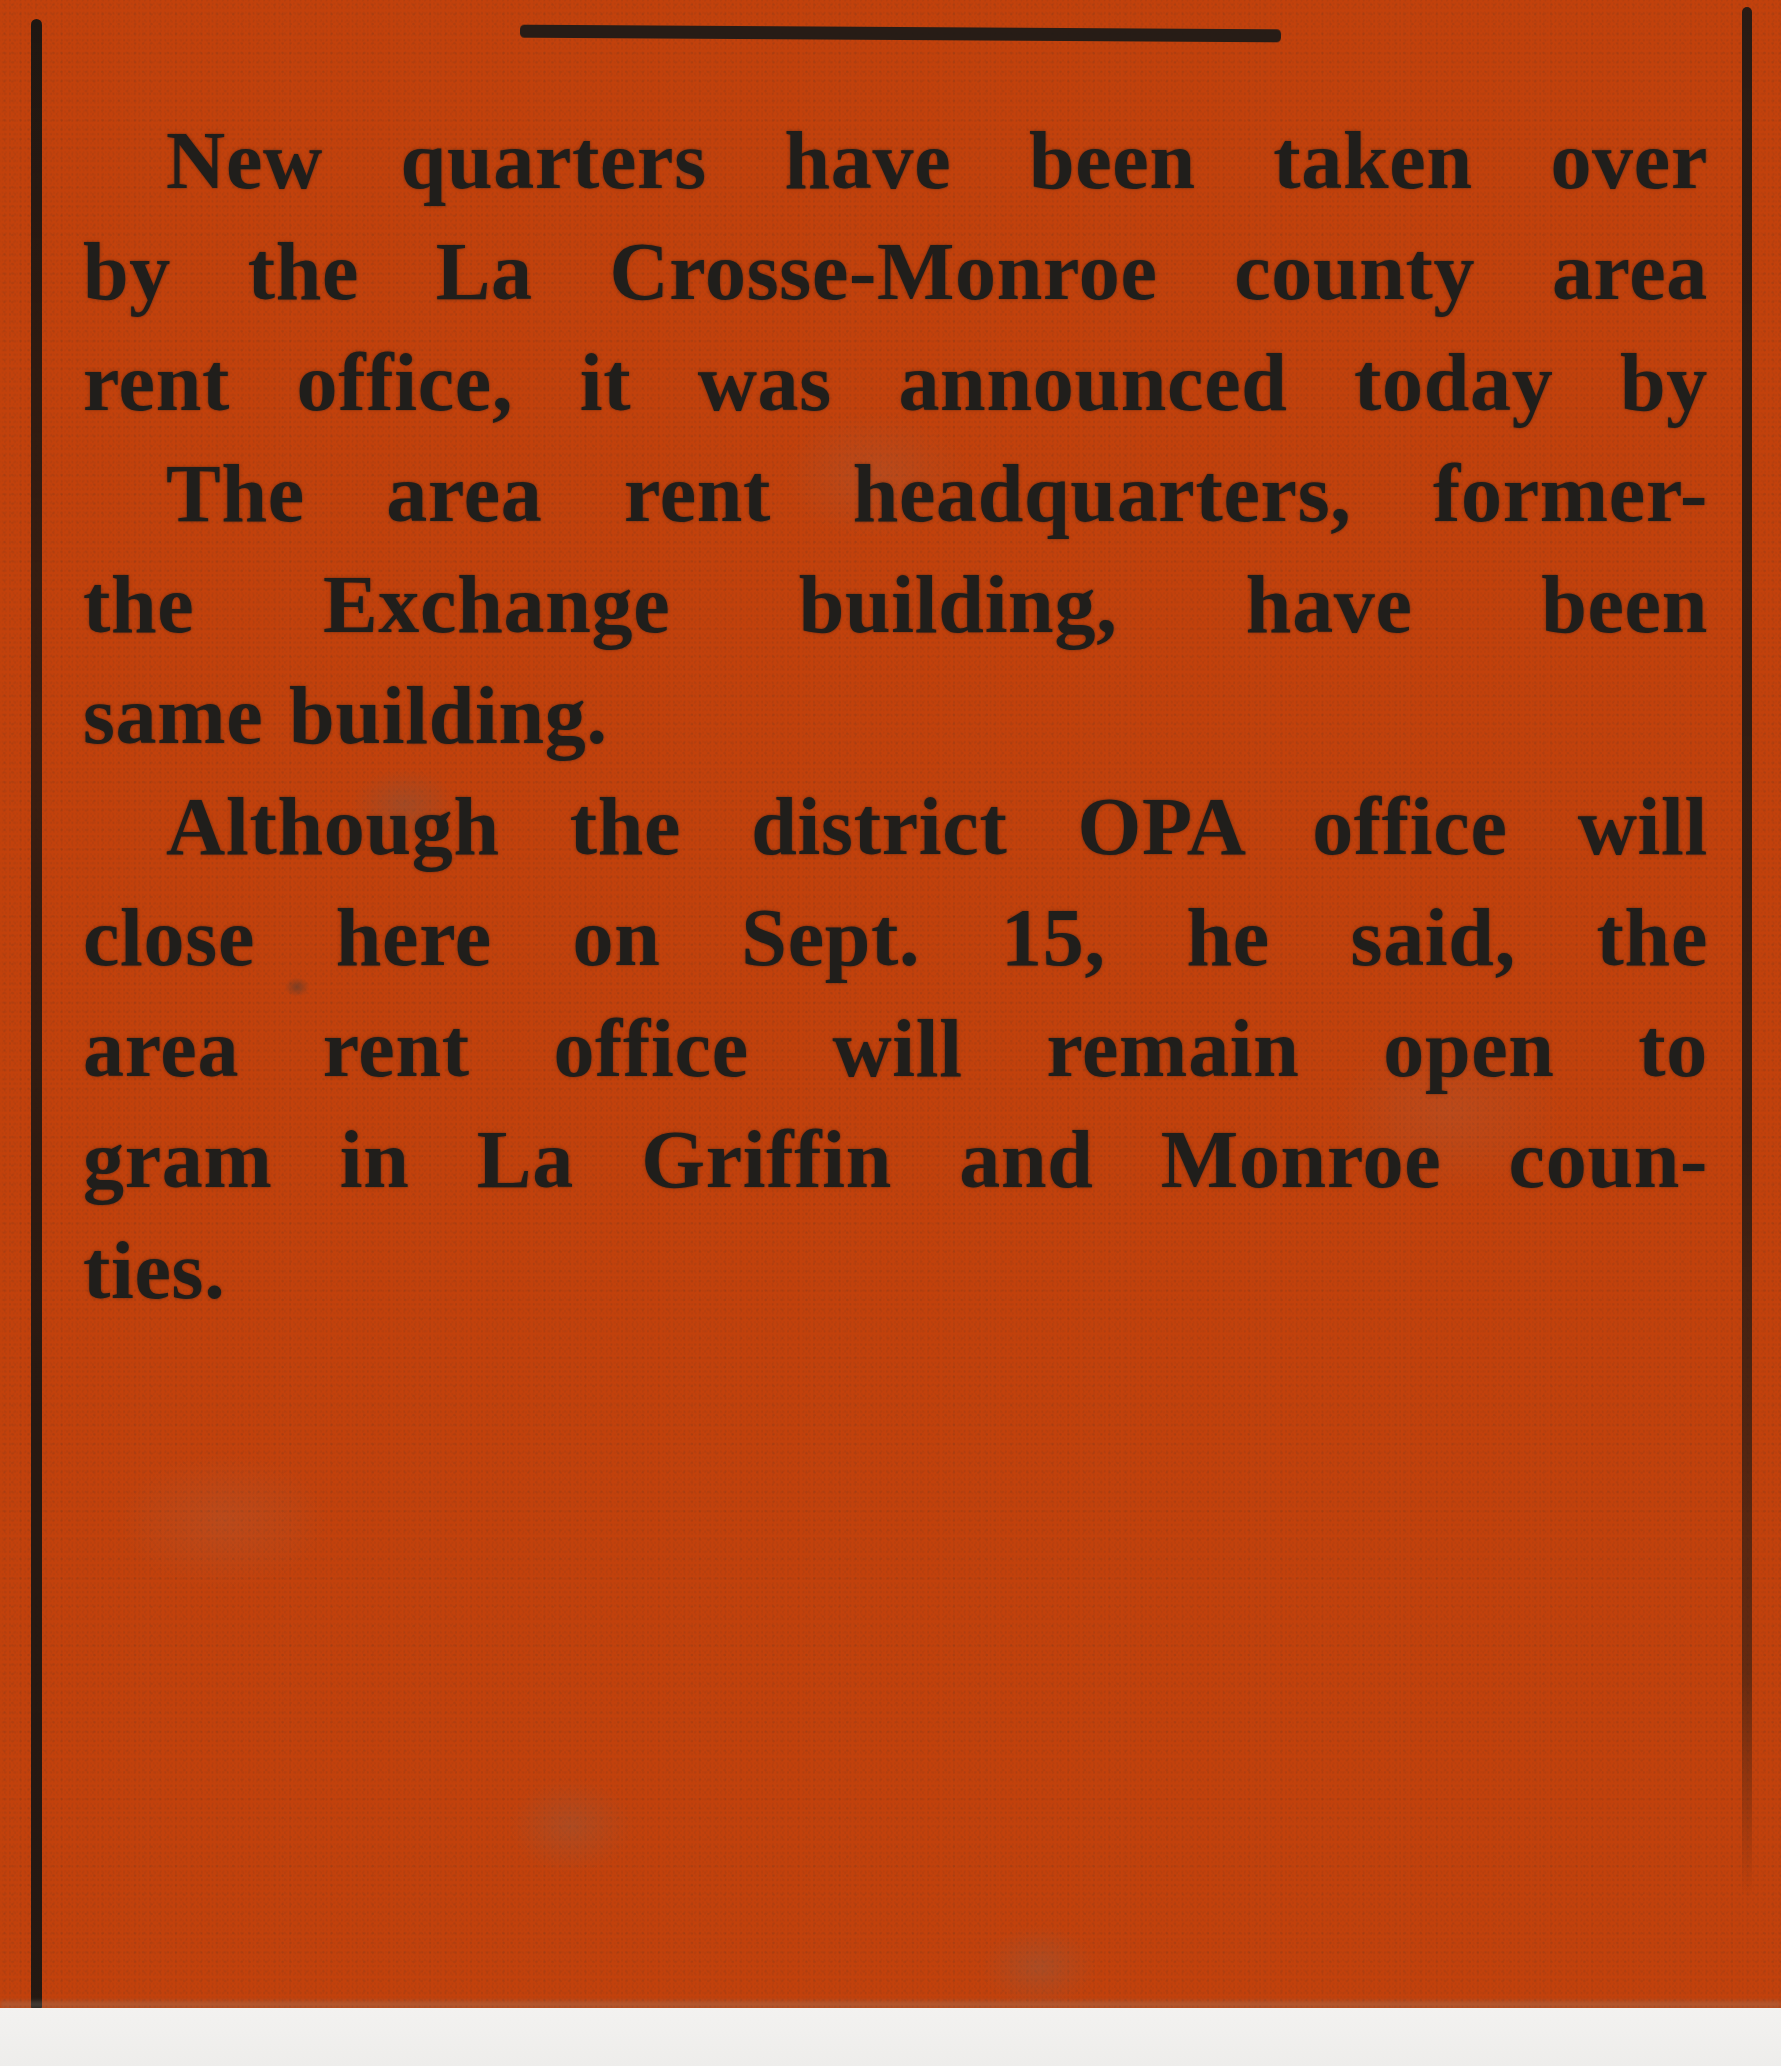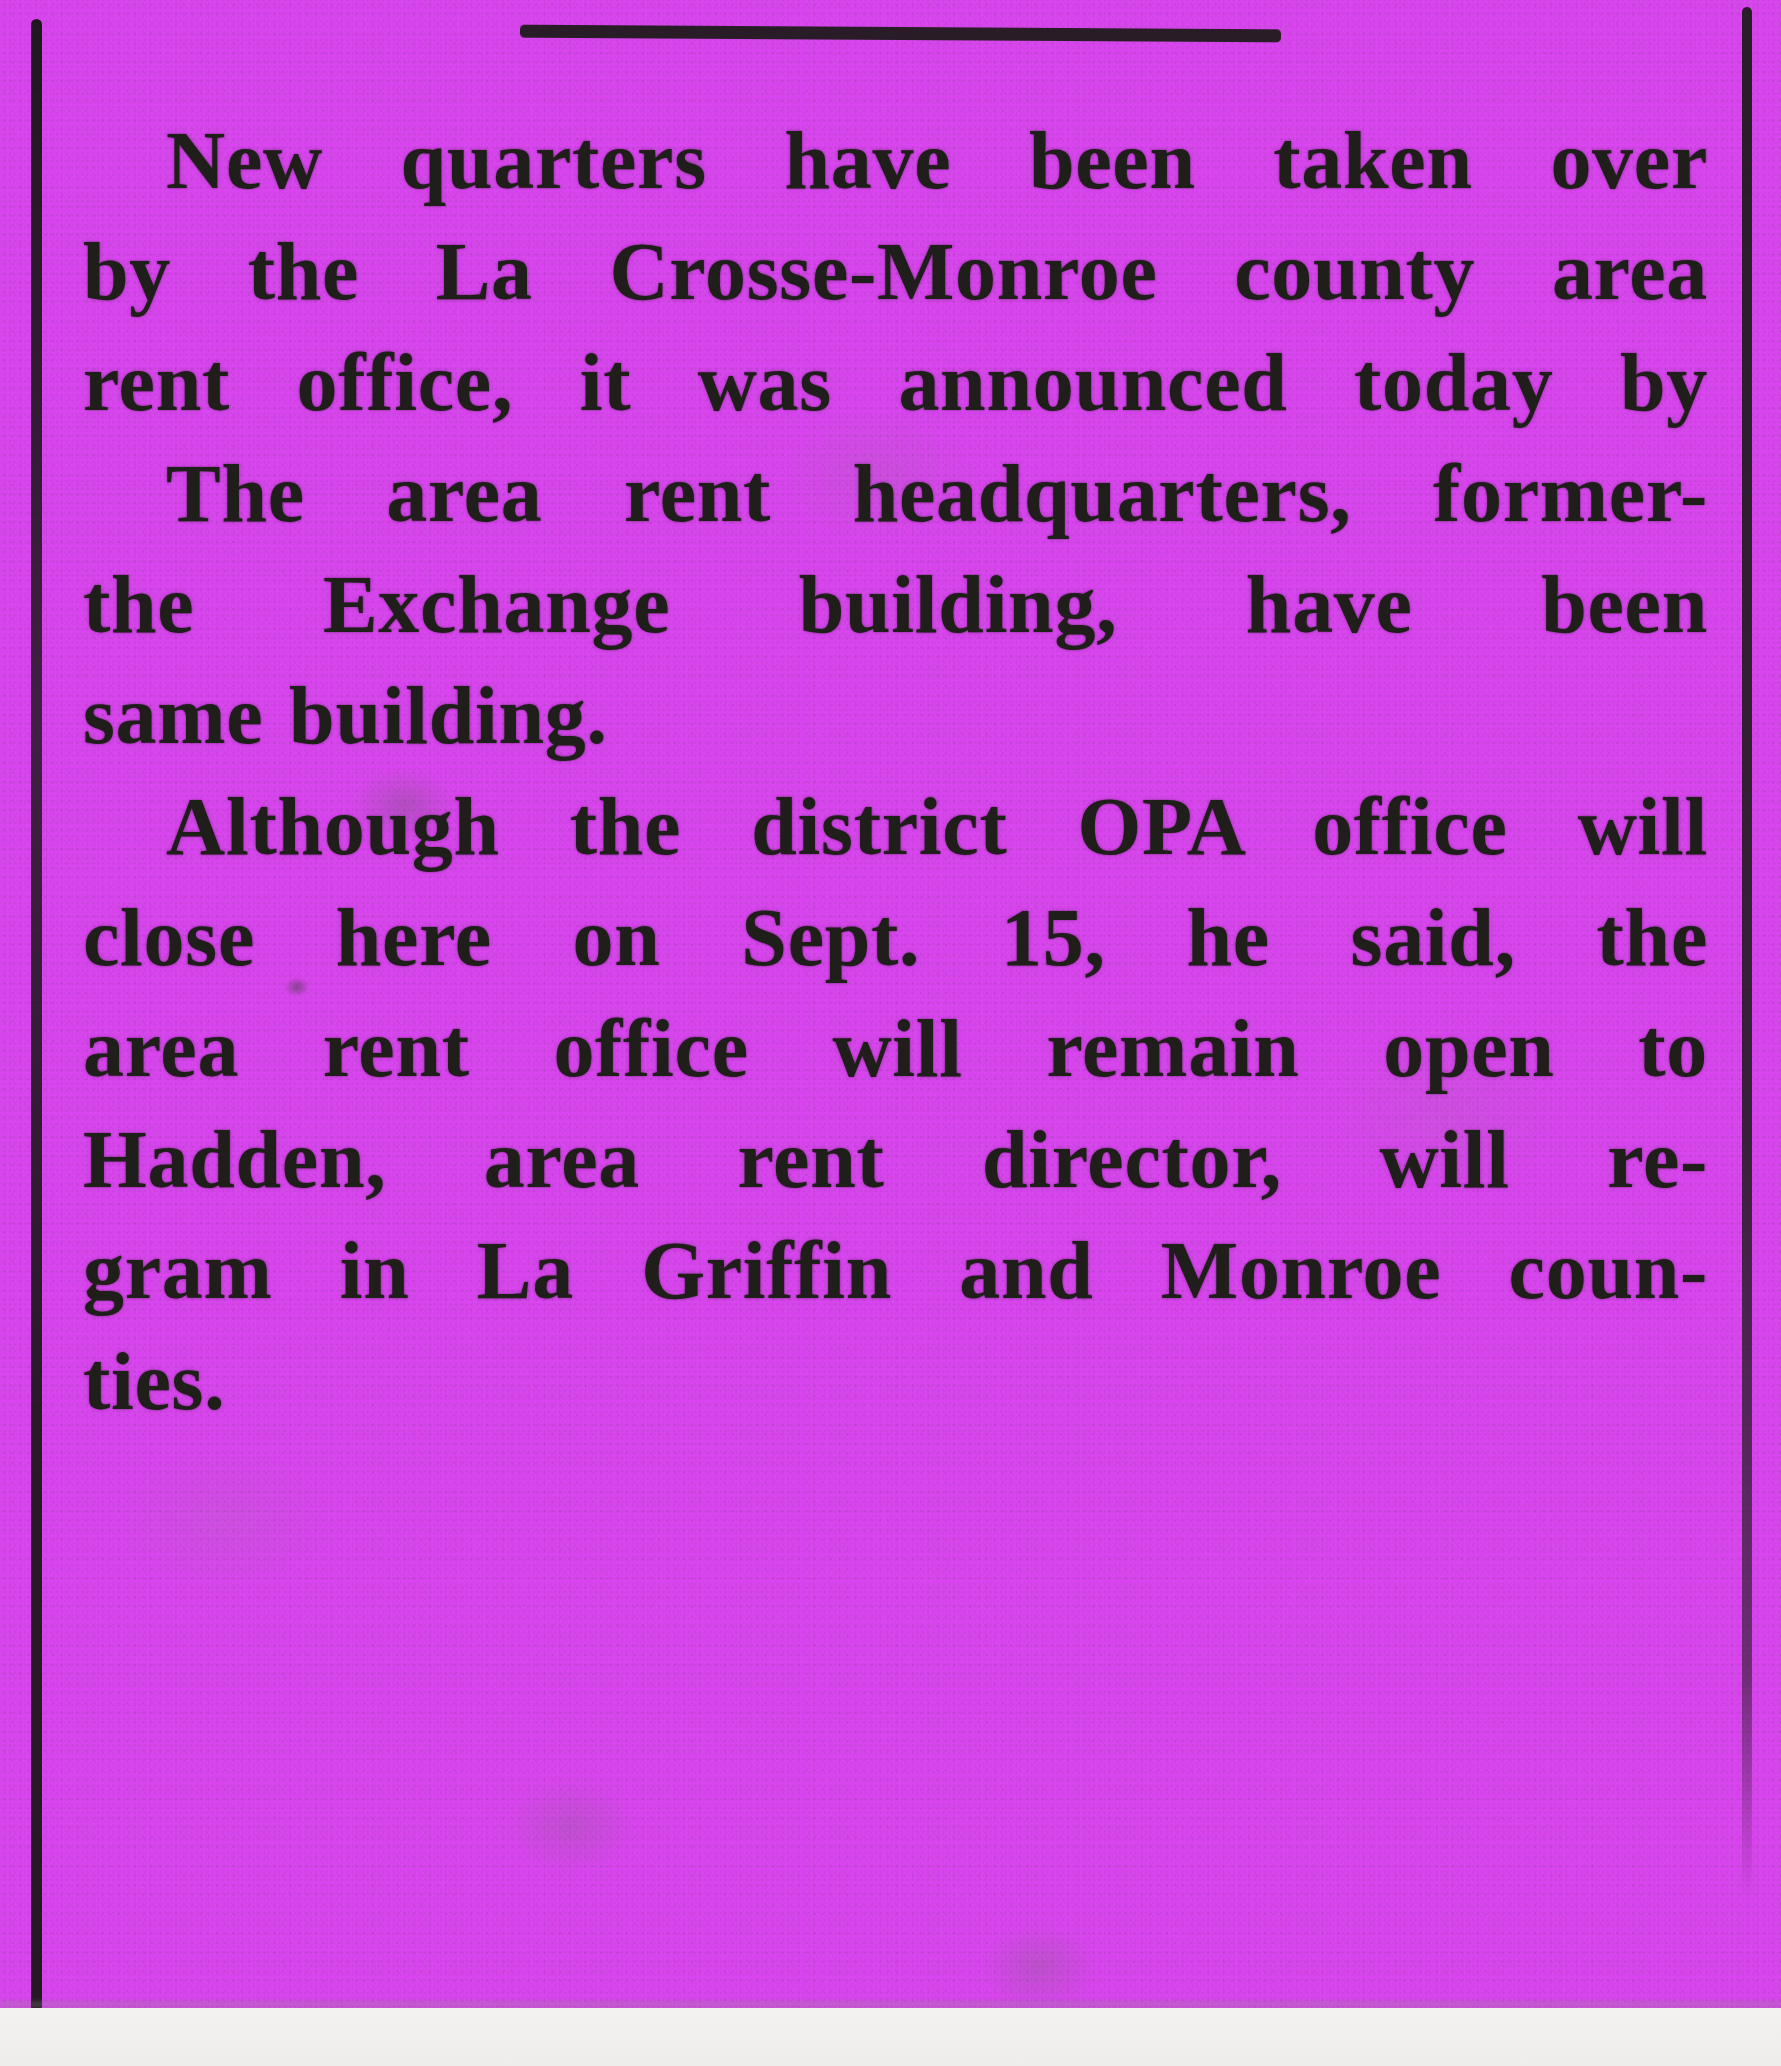--- a/index.html
+++ b/index.html
@@ -2,21 +2,21 @@
 <html style="font-size:12px"><head>
 <meta charset="utf-8">
 <style>
   html, body { margin: 0; padding: 0; }
   body { background: #d8d7d4; }
 
   .page {
     position: relative;
     width: 1781px;
     height: 2066px;
-    background-color: #d946ef;
+    background-color: #c2410c;
     overflow: hidden;
     font-family: "Liberation Serif", "DejaVu Serif", serif;
   }
 
   
   .grain {
     position: absolute;
     inset: 0;
     pointer-events: none;
     background-image:
@@ -121,21 +121,20 @@
   <div class="article">
     <div class="line indent">New quarters have been taken over</div>
     <div class="line">by the La Crosse-Monroe county area</div>
     <div class="line">rent office, it was announced today by</div>
     <div class="line indent">The area rent headquarters, former-</div>
     <div class="line">the Exchange building, have been</div>
     <div class="line endline">same building.</div>
     <div class="line indent">Although the district OPA office will</div>
     <div class="line">close here on Sept. 15, he said, the</div>
     <div class="line">area rent office will remain open to</div>
-    <div class="line">Hadden, area rent director, will re-</div>
     <div class="line">gram in La Griffin and Monroe coun-</div>
     <div class="line endline">ties.</div>
   </div>
 
   <div class="bottom-streak"></div>
   <div class="bottom-paper"></div>
 </div>
 
 
 </body></html>

